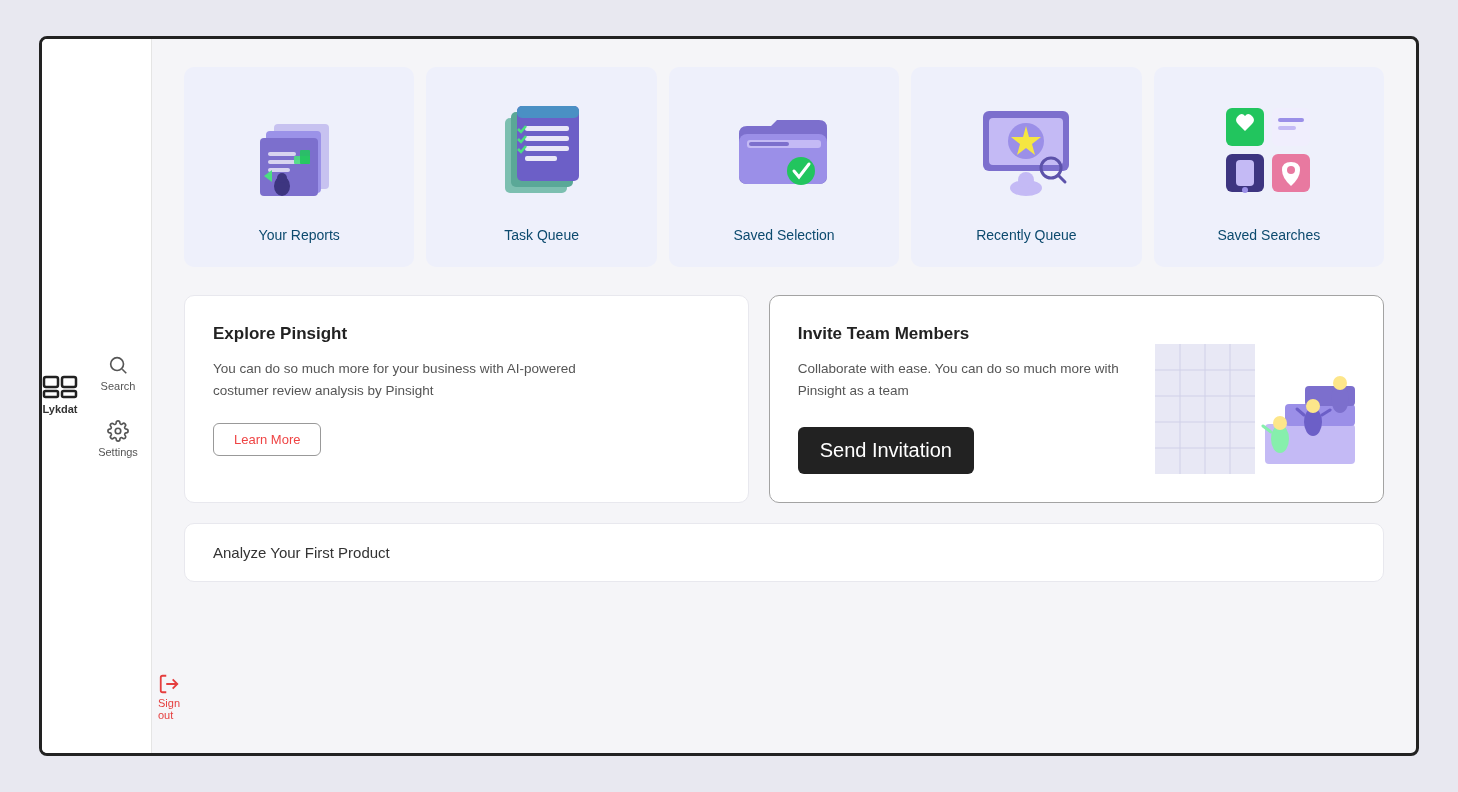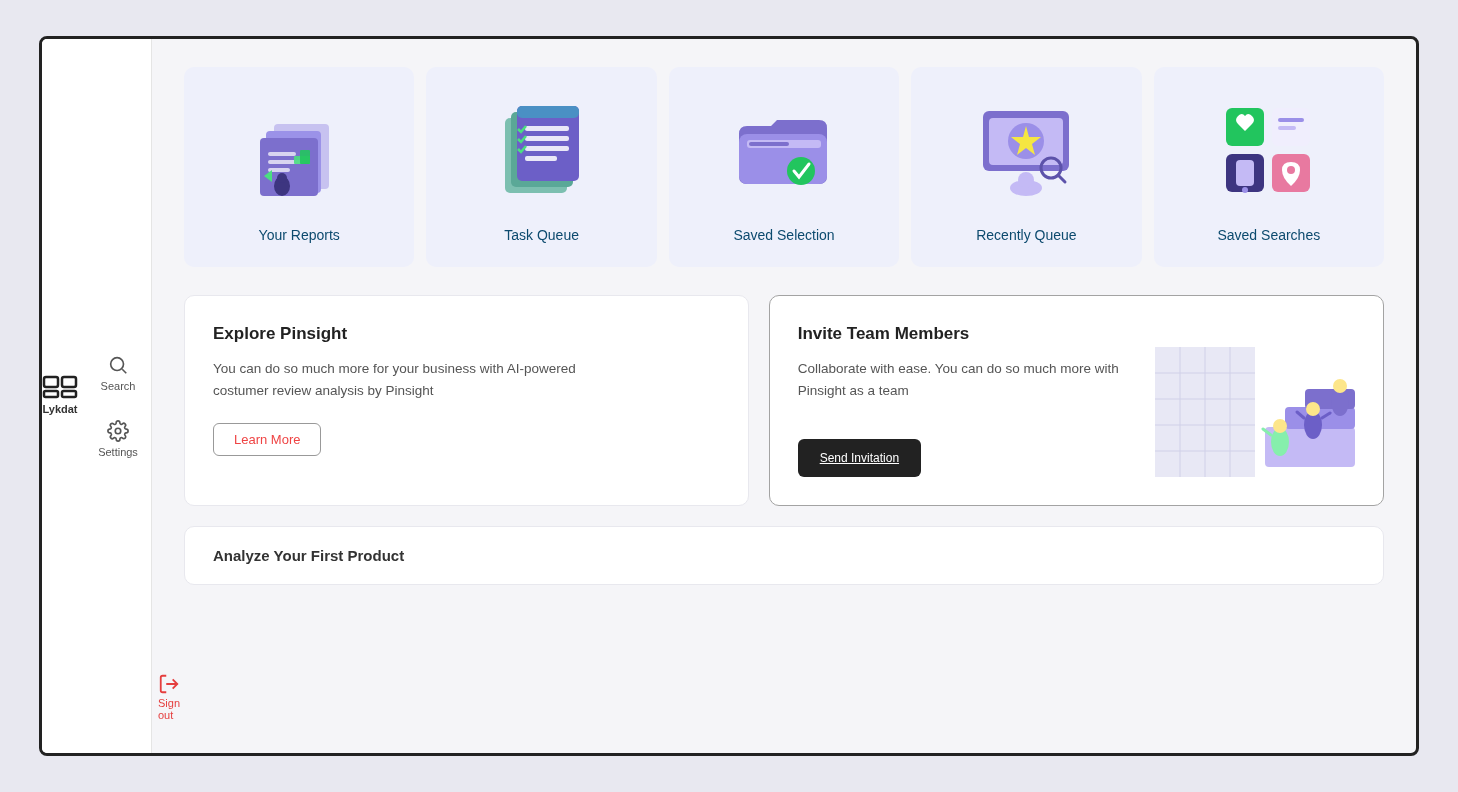--- a/index.html
+++ b/index.html
@@ -201,36 +201,35 @@
       flex-shrink: 0;
       display: flex;
       align-items: flex-end;
     }
     .send-invitation-btn {
       background: #222;
       color: #fff;
       border: none;
       padding: 12px 22px;
       border-radius: 6px;
-      font-size: 12px;
+      font-size: 20px;
       cursor: pointer;
-      margin-top: 16px;
-      text-decoration: underline;
+      margin-top: 4px;
     }
 
     
     .analyze-section {
       background: #fff;
       border-radius: 10px;
       padding: 20px 28px;
       border: 1px solid #e8e8ee;
     }
     .analyze-title {
       font-size: 15px;
-      font-weight: 700;
+      font-weight: 400;
       color: #333;
     }
 
     
     .illustration-reports svg,
     .illustration-queue svg,
     .illustration-selection svg,
     .illustration-viewed svg,
     .illustration-searches svg {
       width: 110px;

